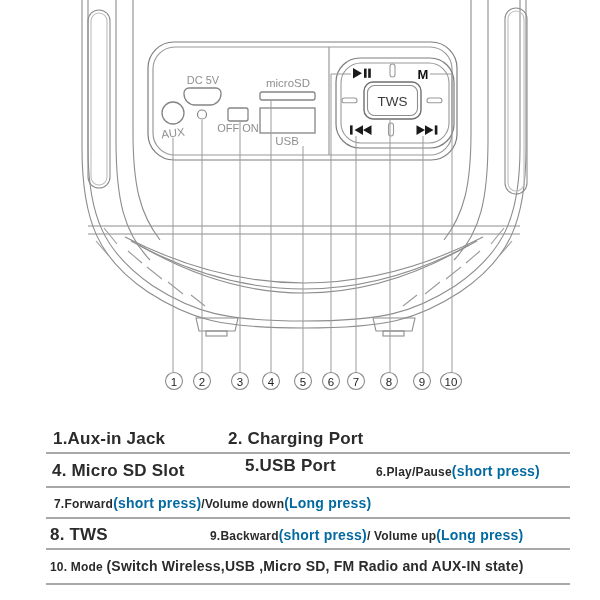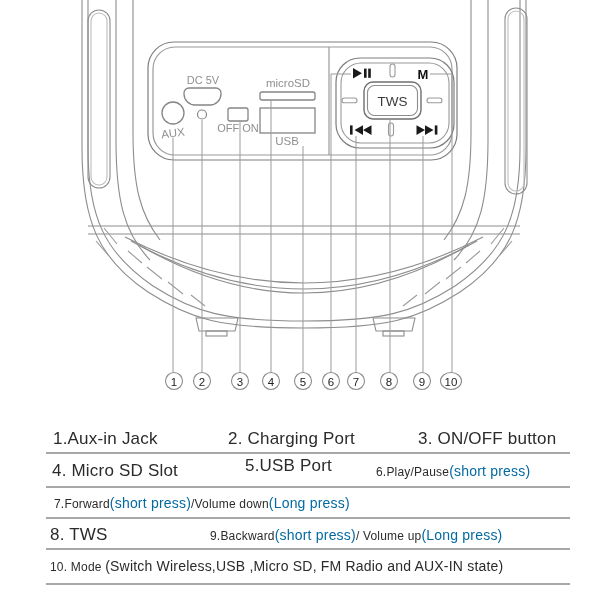--- a/index.html
+++ b/index.html
@@ -1,19 +1,19 @@
 <!DOCTYPE html>
 <html><head>
 <meta charset="utf-8">
 <style>
   html,body{margin:0;padding:0;background:#ffffff;}
   .page{position:relative;width:600px;height:600px;background:#fff;overflow:hidden;
         font-family:"Liberation Sans", sans-serif;}
   .diagram{position:absolute;left:0;top:0;}
-  .legend{position:absolute;left:0;top:0;width:600px;height:600px;}
+  .legend{position:absolute;left:0;top:0;width:600px;height:600px;font-weight:bold;}
   .lg{position:absolute;white-space:nowrap;font-size:17px;color:#2b2b2b;letter-spacing:.2px;}
   .run-b{font-size:12px;color:#2b2b2b;}
   .run-s{font-size:14px;color:#0369a1;}
   .run-m{font-size:14px;color:#2b2b2b;}
   .divider{position:absolute;height:2px;background:#a8a8a8;}
   svg text{font-family:"Liberation Sans", sans-serif;}
 </style>
 </head>
 <body>
 
@@ -137,21 +137,20 @@
       <text x="356" y="385.5">7</text>
       <text x="389" y="385.5">8</text>
       <text x="422" y="385.5">9</text>
       <text x="451" y="385.5">10</text>
     </g>
   </svg>
 
   <div class="legend">
     <span class="lg" style="left:53px;top:429px;">1.Aux-in Jack</span>
     <span class="lg" style="left:228px;top:429px;">2. Charging Port</span>
-    <span class="lg" style="left:418px;top:429px;">3. ON/OFF button</span>
     <div class="divider" style="left:46px;top:452px;width:524px;"></div>
 
     <span class="lg" style="left:52px;top:461px;">4. Micro SD Slot</span>
     <span class="lg" style="left:245px;top:456px;">5.USB Port</span>
     <span class="lg" style="left:376px;top:461px;"><span class="run-b">6.Play/Pause</span><span class="run-s">(short press)</span></span>
     <div class="divider" style="left:46px;top:486px;width:524px;"></div>
 
     <span class="lg" style="left:54px;top:493px;"><span class="run-b">7.Forward</span><span class="run-s">(short press)</span><span class="run-b">/Volume down</span><span class="run-s">(Long press)</span></span>
     <div class="divider" style="left:46px;top:517px;width:524px;"></div>
 

